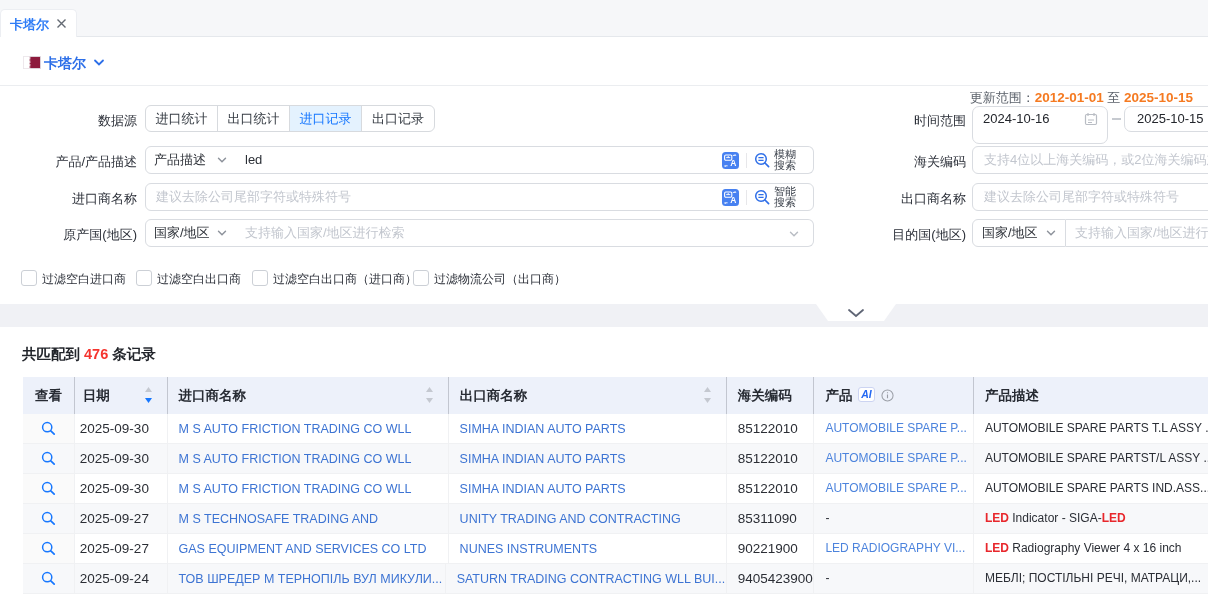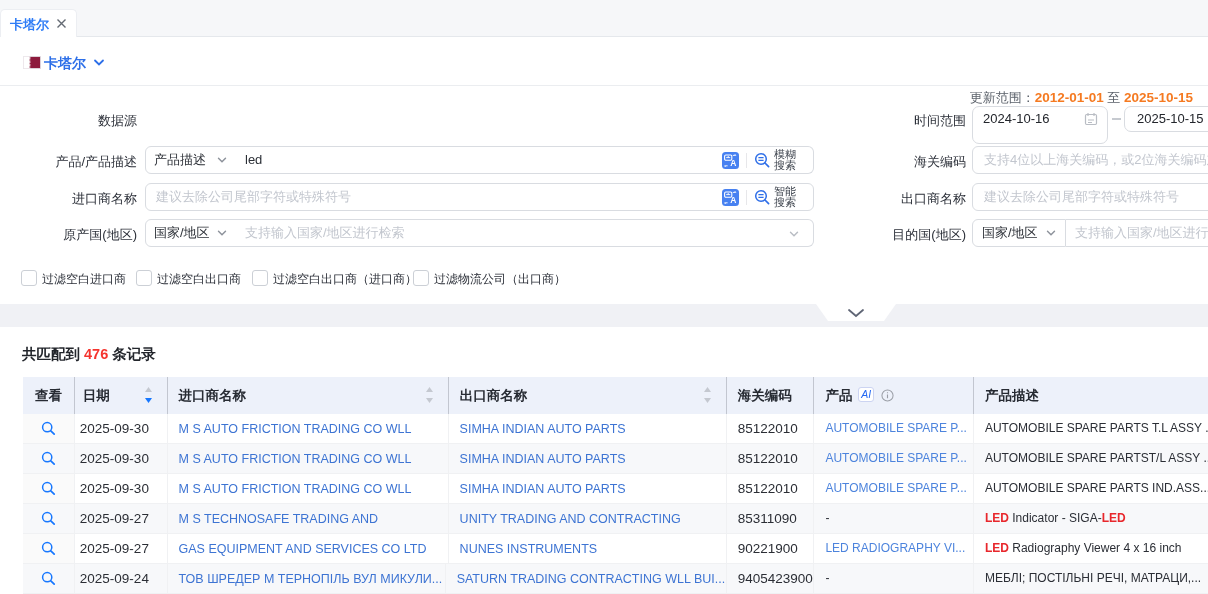--- a/index.html
+++ b/index.html
@@ -83,20 +83,26 @@
 
   <div class="abs flabel" style="left:0;top:112px;width:137px;">数据源</div>
   <div class="abs flabel" style="left:0;top:153px;width:137px;">产品/产品描述</div>
   <div class="abs flabel" style="left:0;top:190px;width:137px;">进口商名称</div>
   <div class="abs flabel" style="left:0;top:226px;width:137px;">原产国(地区)</div>
   <div class="abs flabel" style="left:820px;top:112px;width:146px;">时间范围</div>
   <div class="abs flabel" style="left:820px;top:153px;width:146px;">海关编码</div>
   <div class="abs flabel" style="left:820px;top:190px;width:146px;">出口商名称</div>
   <div class="abs flabel" style="left:820px;top:226px;width:146px;">目的国(地区)</div>
 
+  <div class="abs seg">
+    <div>进口统计</div>
+      <div>出口统计</div>
+      <div class="on">进口记录</div>
+      <div>出口记录</div>
+  </div>
   <div class="abs date" style="left:972px;top:106px;width:136px;height:38px;line-height:24px;padding-left:10px;">2024-10-16
     <svg style="position:absolute;right:9px;top:5px;" width="14" height="14" viewBox="0 0 14 14">
         <rect x="1.5" y="2.5" width="11" height="10" rx="1.2" fill="none" stroke="#b9bdc4" stroke-width="1.2"></rect>
         <path d="M4 1 v3 M10 1 v3 M4 8 h6 M4 10.5 h4" stroke="#b9bdc4" stroke-width="1.2" fill="none"></path>
       </svg>
   </div>
   <div class="abs" style="left:1112px;top:118px;width:9px;height:2px;background:#c6cad0;"></div>
   <div class="abs date" style="left:1124px;top:106px;width:140px;height:26px;line-height:24px;padding-left:12px;">2025-10-15</div>
 
   <div class="abs sel" style="left:145px;top:146px;width:92px;height:28px;line-height:26px;border-radius:6px 0 0 6px;padding-left:8px;">产品描述
@@ -189,21 +195,21 @@
         </svg>
     </div>
     <div class="c w4">出口商名称
       <svg class="sorter" width="9" height="16" viewBox="0 0 9 16">
           <path d="M4.5 0 L8 5 H1 Z" fill="#c4c8d0"></path>
           <path d="M4.5 16 L1 11 H8 Z" fill="#c4c8d0"></path>
         </svg>
     </div>
     <div class="c w5">海关编码</div>
     <div class="c w6">产品
-      <span style="display:inline-block;border:1px solid #ccd4f2;border-radius:3px;background:#fff;color:#2468f2;font-size:10.5px;font-weight:normal;font-style:italic;line-height:13px;padding:0 2px;vertical-align:2px;margin-left:2px;">AI</span>
+      <span style="display:inline-block;border:1px solid #ccd4f2;border-radius:3px;background:#fff;color:#2468f2;font-size:10.5px;font-weight:bold;font-style:italic;line-height:13px;padding:0 2px;vertical-align:2px;margin-left:2px;">AI</span>
       <svg style="vertical-align:-2px;margin-left:3px;" width="13" height="13" viewBox="0 0 14 14">
           <circle cx="7" cy="7" r="6" fill="none" stroke="#9a9ea6" stroke-width="1.1"></circle>
           <path d="M7 3.4 v1.2 M7 6 v4" stroke="#9a9ea6" stroke-width="1.2"></path>
         </svg>
     </div>
     <div class="c w7">产品描述</div>
   </div>
 
   <div class="abs trow" style="left:23px;top:414px;">
     <div class="c w1" style="padding-left:0;text-align:center;background:#fafafa;"><svg style="vertical-align:-3px;" width="15" height="15" viewBox="0 0 15 15">

